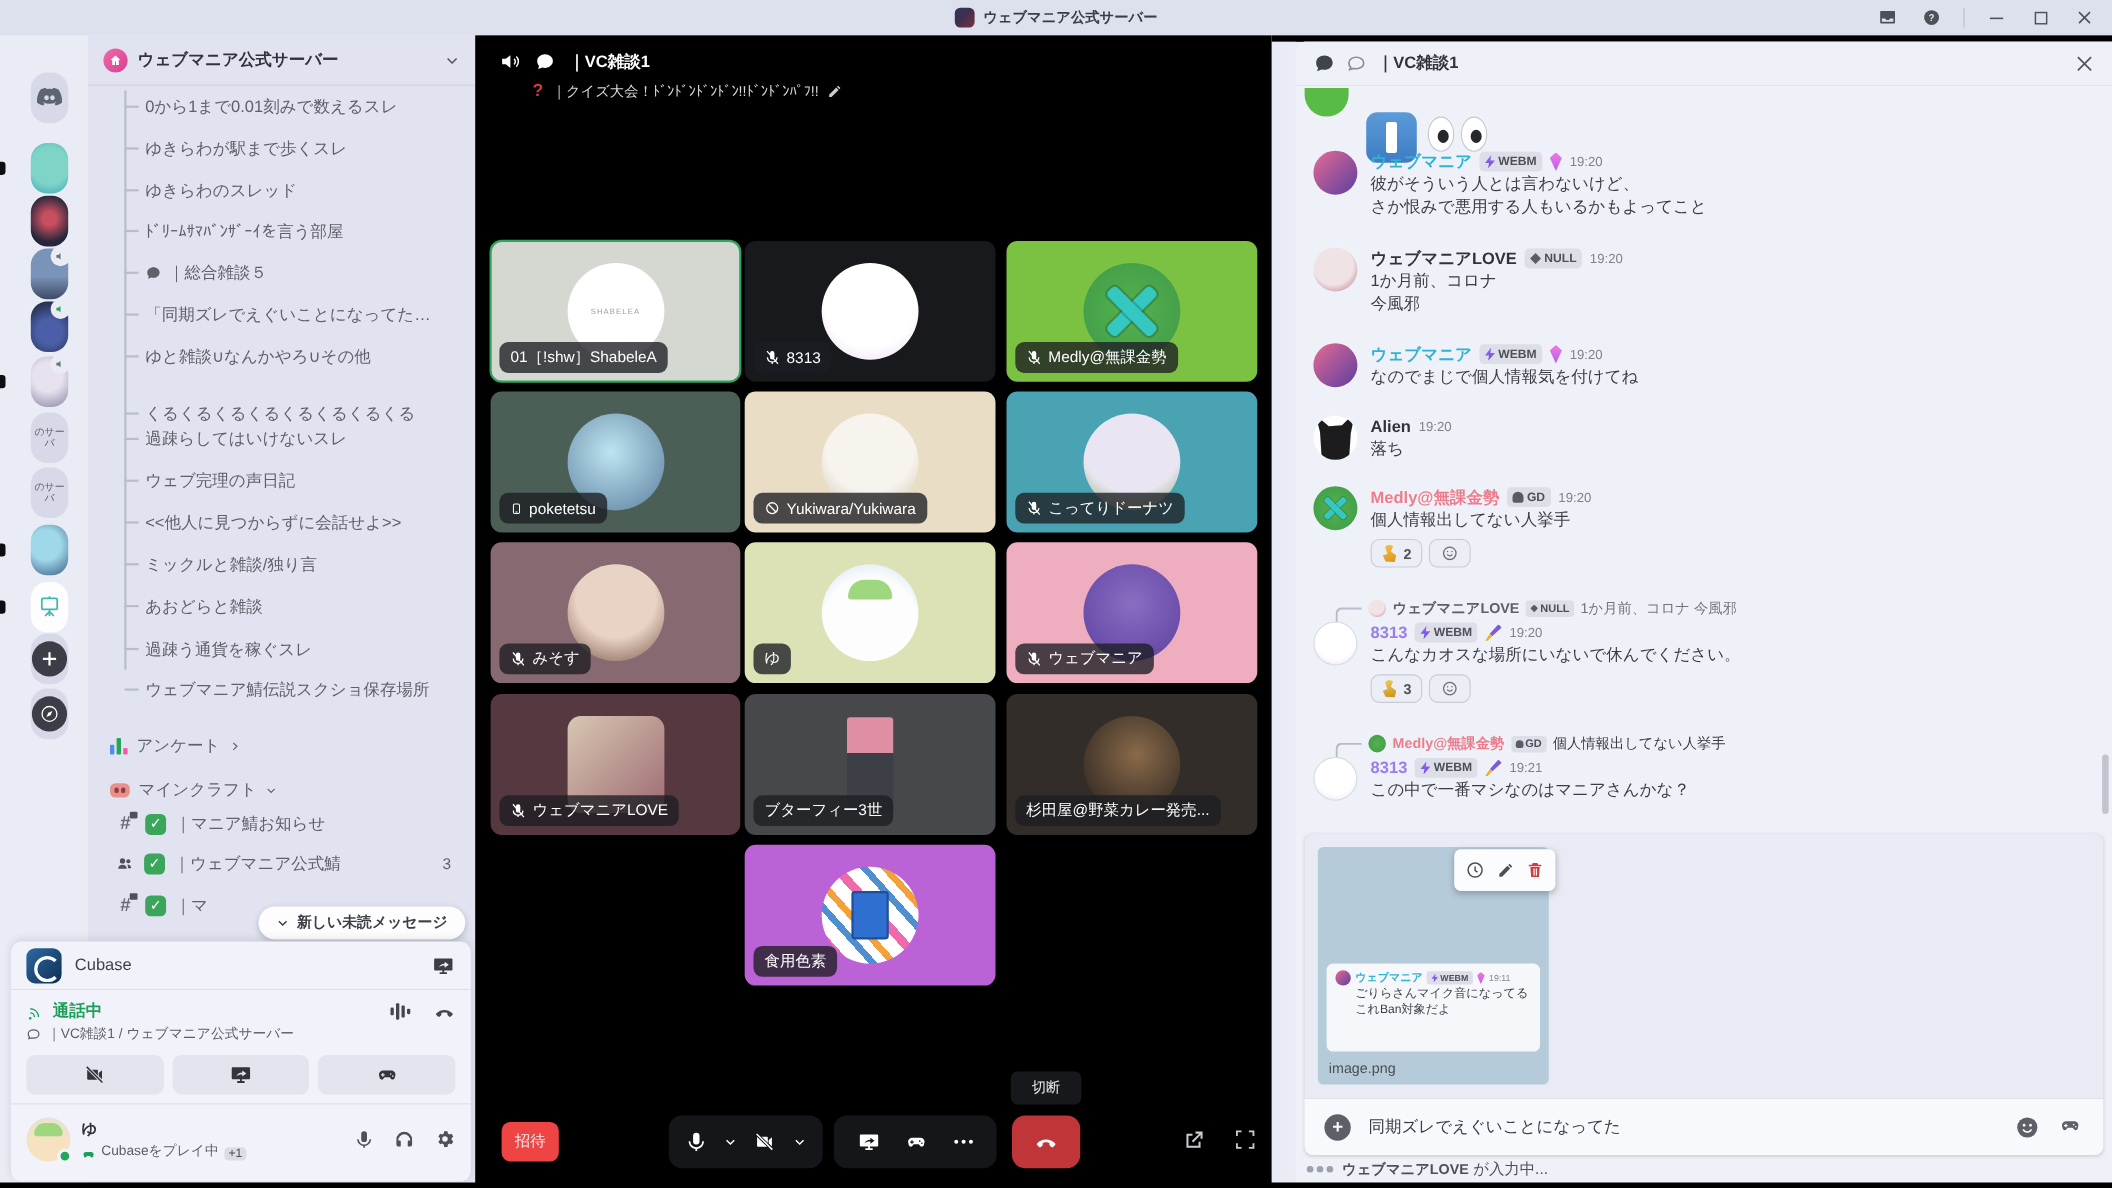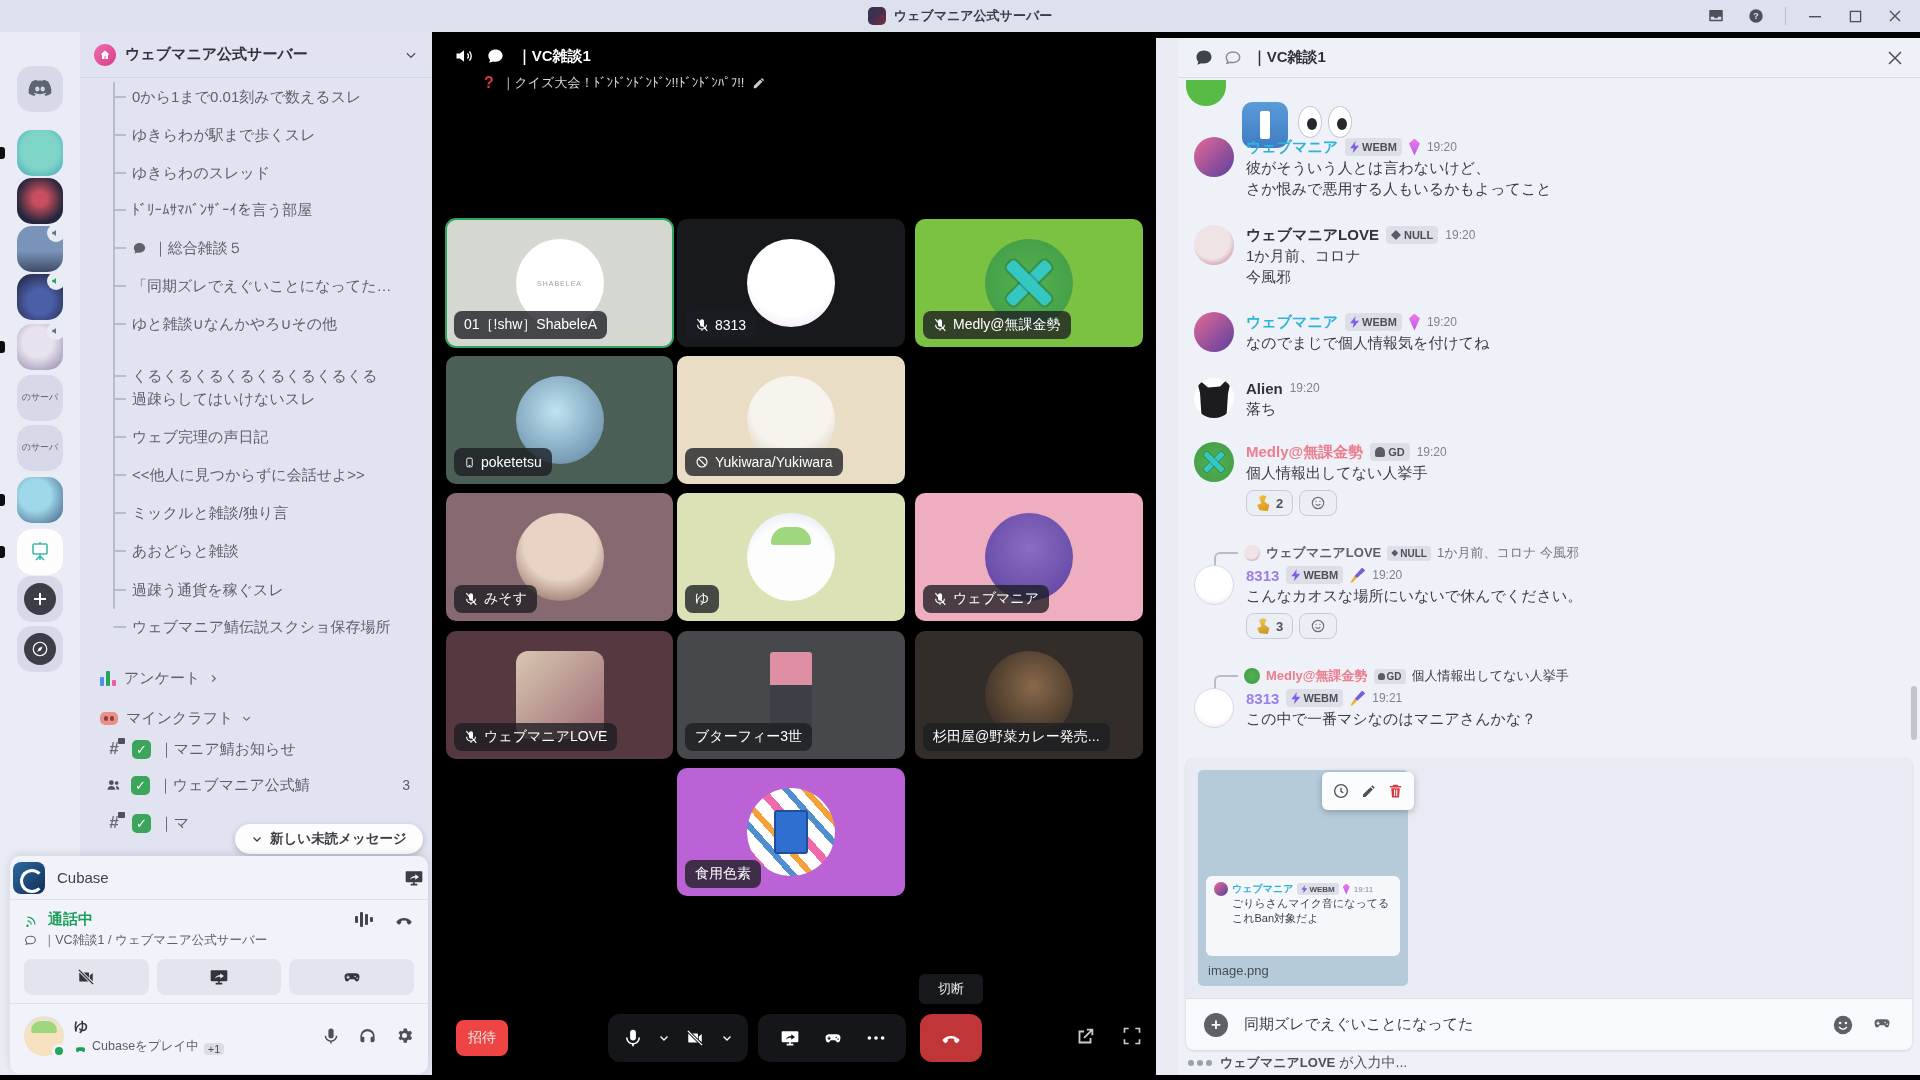--- a/index.html
+++ b/index.html
@@ -11,21 +11,21 @@
   .titlebar { position:absolute; top:0; left:0; width:1920px; height:32px; background:#dde0ed; display:flex; align-items:center; justify-content:center; z-index:50; }
   .tb-center { display:flex; align-items:center; gap:8px; }
   .tb-srv-ico { width:18px; height:18px; border-radius:5px; background:linear-gradient(135deg,#3a3050 40%,#7a2e3e); }
   .tb-title { font-size:13px; color:#3a3c45; font-weight:600; }
   .tb-right { position:absolute; right:0; top:0; height:32px; display:flex; align-items:center; gap:6px; padding-right:8px; }
   .tb-ic { width:34px; height:26px; display:flex; align-items:center; justify-content:center; color:#4e5058; }
   .tb-div { width:1px; height:18px; background:#b9bcc9; margin:0 6px; }
 
   
   .rail { position:absolute; left:0; top:32px; width:80px; bottom:0; background:#e9ebf5; }
-  .ric { position:absolute; left:17px; width:46px; height:46px; border-radius:15px; overflow:hidden; }
+  .ric { position:absolute; left:28px; width:34px; height:46px; border-radius:15px; overflow:hidden; }
   .ric.textico { background:#d7d9e8; color:#5e6168; font-size:9px; display:flex; align-items:center; justify-content:center; text-align:center; line-height:1.1; }
   .ric.btn { background:#d7d9e8; display:flex; align-items:center; justify-content:center; }
   .ric.btn .inner { width:32px; height:32px; border-radius:50%; background:#3b3e46; display:flex; align-items:center; justify-content:center; color:#fff; }
   .home-ic { background:#d7d9e8; display:flex; align-items:center; justify-content:center; color:#5d6572; }
   .unread-dot { position:absolute; left:0; width:5px; height:12px; border-radius:0 3px 3px 0; background:#0d0e12; }
   .voicebadge { position:absolute; right:-2px; top:-2px; width:18px; height:18px; border-radius:50%; background:#e9ebf5; display:flex; align-items:center; justify-content:center; }
 
   
   .sidebar { position:absolute; left:80px; top:32px; width:352px; bottom:0; background:#e1e4f0; }
   .sb-head { position:absolute; top:0; left:0; right:0; height:46px; display:flex; align-items:center; padding:0 14px; gap:9px; border-bottom:1px solid #d2d5e2; }
@@ -47,21 +47,21 @@
   .hashwrap { position:relative; width:20px; text-align:center; color:#6b6e77; font-weight:700; font-size:17px; }
   .lockdot { position:absolute; right:-1px; top:-1px; width:7px; height:6px; background:#4e5158; border-radius:1px; }
   .checksq { width:19px; height:19px; border-radius:5px; background:#3ba55c; color:#fff; font-size:13px; display:flex; align-items:center; justify-content:center; font-weight:700; }
   .chlabel { font-size:15px; color:#5f6169; white-space:nowrap; }
   .chcount { position:absolute; right:22px; font-size:14px; color:#5e6168; }
   .unreadpill { position:absolute; left:155px; top:792px; height:30px; background:#fdfdfe; border-radius:15px; display:flex; align-items:center; gap:7px; padding:0 16px; box-shadow:0 2px 6px rgba(40,40,60,.25); z-index:5; }
   .unreadpill span { font-size:13.5px; font-weight:700; color:#3c3e46; }
 
   
   .blpanel { position:absolute; left:10px; top:856px; width:418px; height:218px; background:#f2f3fa; border-radius:10px; box-shadow:0 -2px 8px rgba(40,40,60,.12); z-index:20; overflow:hidden; }
-  .bl-activity { height:44px; display:flex; align-items:center; padding:0 3px; gap:12px; border-bottom:1px solid #dcdee8; }
+  .bl-activity { height:44px; display:flex; align-items:center; padding:0 14px; gap:12px; border-bottom:1px solid #dcdee8; }
   .cubase-logo { width:32px; height:32px; border-radius:8px; background:linear-gradient(135deg,#2d6aa3,#0e2e52); position:relative; }
   .cubase-logo:after { content:""; position:absolute; left:7px; top:7px; width:18px; height:18px; border:3px solid #fff; border-radius:50%; border-right-color:transparent; }
   .bl-activity .appname { flex:1; font-size:15px; color:#3f4148; }
   .bl-call { padding:10px 14px 8px 14px; border-bottom:1px solid #dcdee8; }
   .call-r1 { display:flex; align-items:center; gap:7px; }
   .callstatus { font-size:15px; font-weight:700; color:#1d9f5c; flex:1; }
   .call-r2 { display:flex; align-items:center; gap:6px; margin-top:3px; color:#5d5f68; }
   .call-loc { font-size:12.5px; color:#5d5f68; white-space:nowrap; }
   .call-btns { display:flex; gap:8px; margin-top:10px; }
   .call-btn { flex:1; height:36px; border-radius:8px; background:#e2e4ee; display:flex; align-items:center; justify-content:center; color:#33353b; }
@@ -581,20 +581,30 @@
     <div class="tile" style="left: 245px; top: 324px; width: 228px; height: 128px; background: rgb(233, 221, 198);">
       <div class="t-av" style="background: radial-gradient(circle at 50% 35%, rgb(247, 244, 238) 55%, rgb(207, 197, 174));"></div>
       <div class="nbadge">
           <svg width="14" height="14" viewBox="0 0 24 24" fill="none" stroke="#fff" stroke-width="2">
             <circle cx="12" cy="12" r="8.5"></circle>
             <path d="M5.8 5.8l12.4 12.4"></path>
           </svg>
           <span>Yukiwara/Yukiwara</span>
         </div>
     </div>
+    <div class="tile" style="left: 483px; top: 324px; width: 228px; height: 128px; background: rgb(74, 163, 179);">
+      <div class="t-av" style="background: radial-gradient(circle at 50% 30%, rgb(233, 229, 242) 60%, rgb(138, 168, 106));"></div>
+      <div class="nbadge">
+          <svg width="14" height="14" viewBox="0 0 24 24" fill="#fff">
+            <path d="M12 15a3.5 3.5 0 0 0 3.5-3.5v-6a3.5 3.5 0 0 0-7 0v6A3.5 3.5 0 0 0 12 15zm6.5-3.5a6.5 6.5 0 0 1-13 0H3.6a8.4 8.4 0 0 0 7.4 8.3V22h2v-2.2a8.4 8.4 0 0 0 7.4-8.3h-1.9z"></path>
+            <path d="M4 2l17 20" stroke="#fff" stroke-width="2"></path>
+          </svg>
+          <span>こってりドーナツ</span>
+        </div>
+    </div>
 
     <div class="tile" style="left: 14px; top: 461px; width: 227px; height: 128px; background: rgb(135, 106, 113);">
       <div class="t-av" style="background: radial-gradient(circle at 50% 35%, rgb(232, 211, 197) 50%, rgb(122, 86, 71));"></div>
       <div class="nbadge">
           <svg width="14" height="14" viewBox="0 0 24 24" fill="#fff">
             <path d="M12 15a3.5 3.5 0 0 0 3.5-3.5v-6a3.5 3.5 0 0 0-7 0v6A3.5 3.5 0 0 0 12 15zm6.5-3.5a6.5 6.5 0 0 1-13 0H3.6a8.4 8.4 0 0 0 7.4 8.3V22h2v-2.2a8.4 8.4 0 0 0 7.4-8.3h-1.9z"></path>
             <path d="M4 2l17 20" stroke="#fff" stroke-width="2"></path>
           </svg>
           <span>みそす</span>
         </div>

